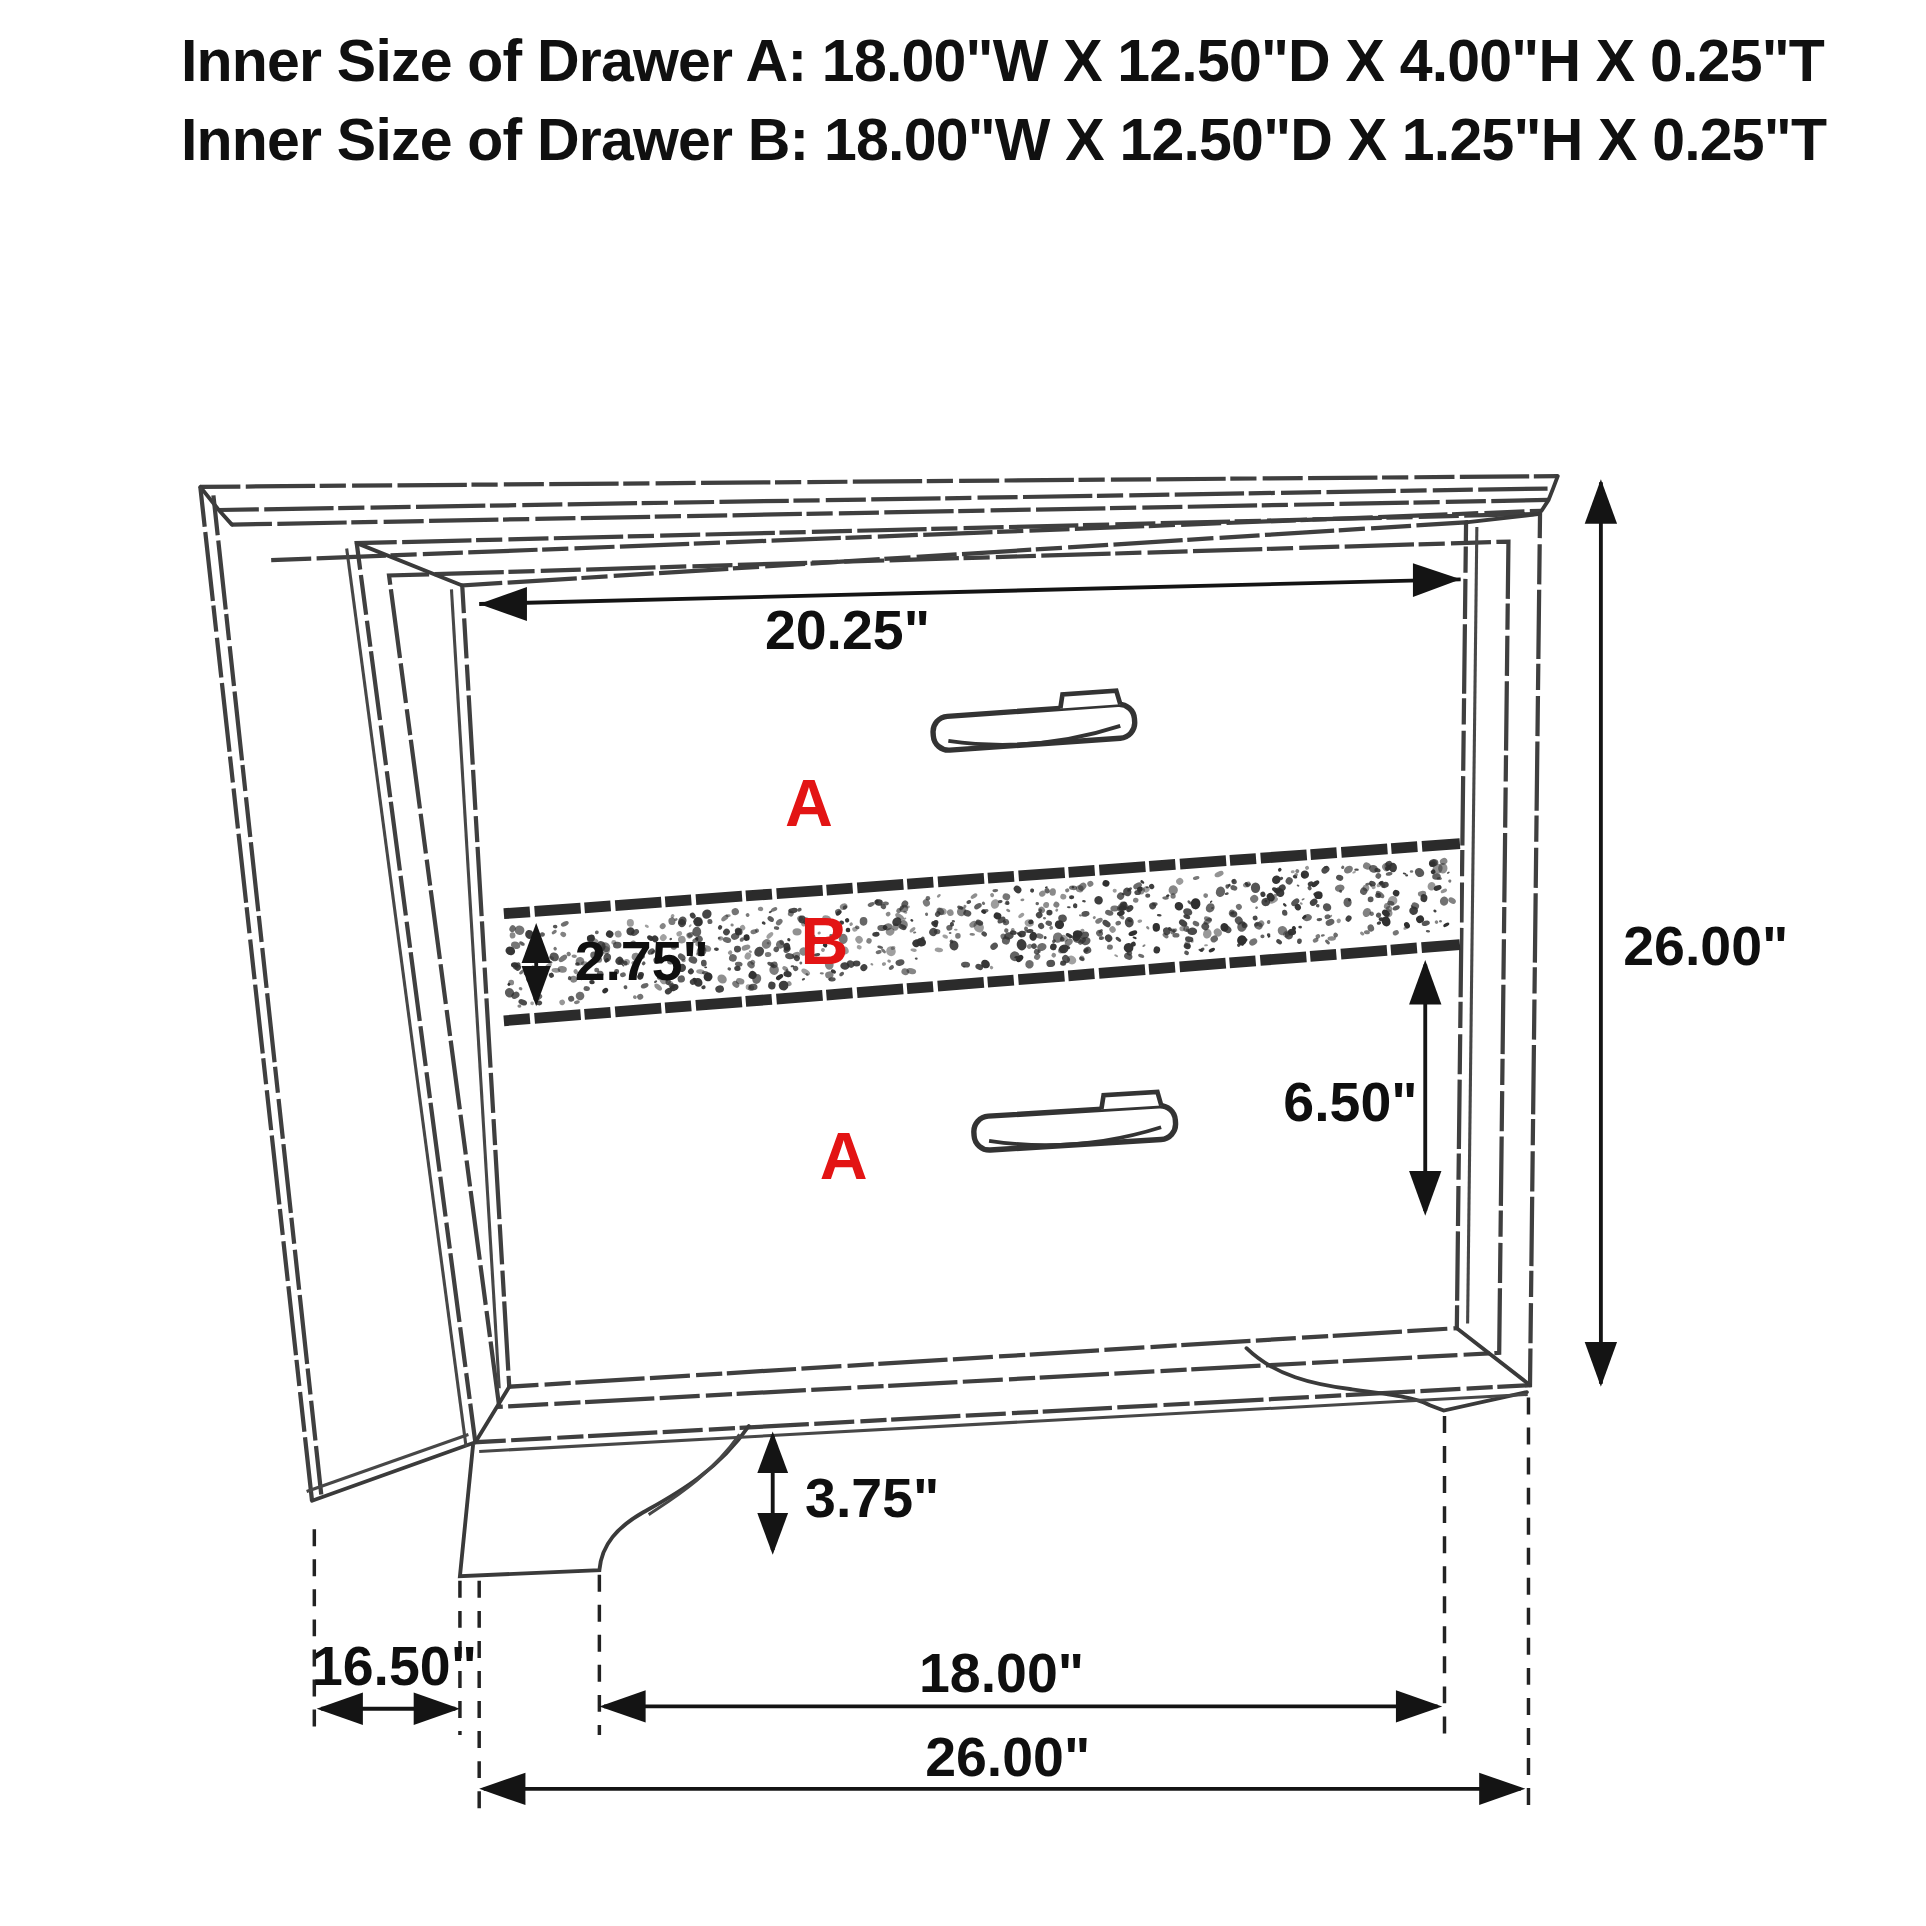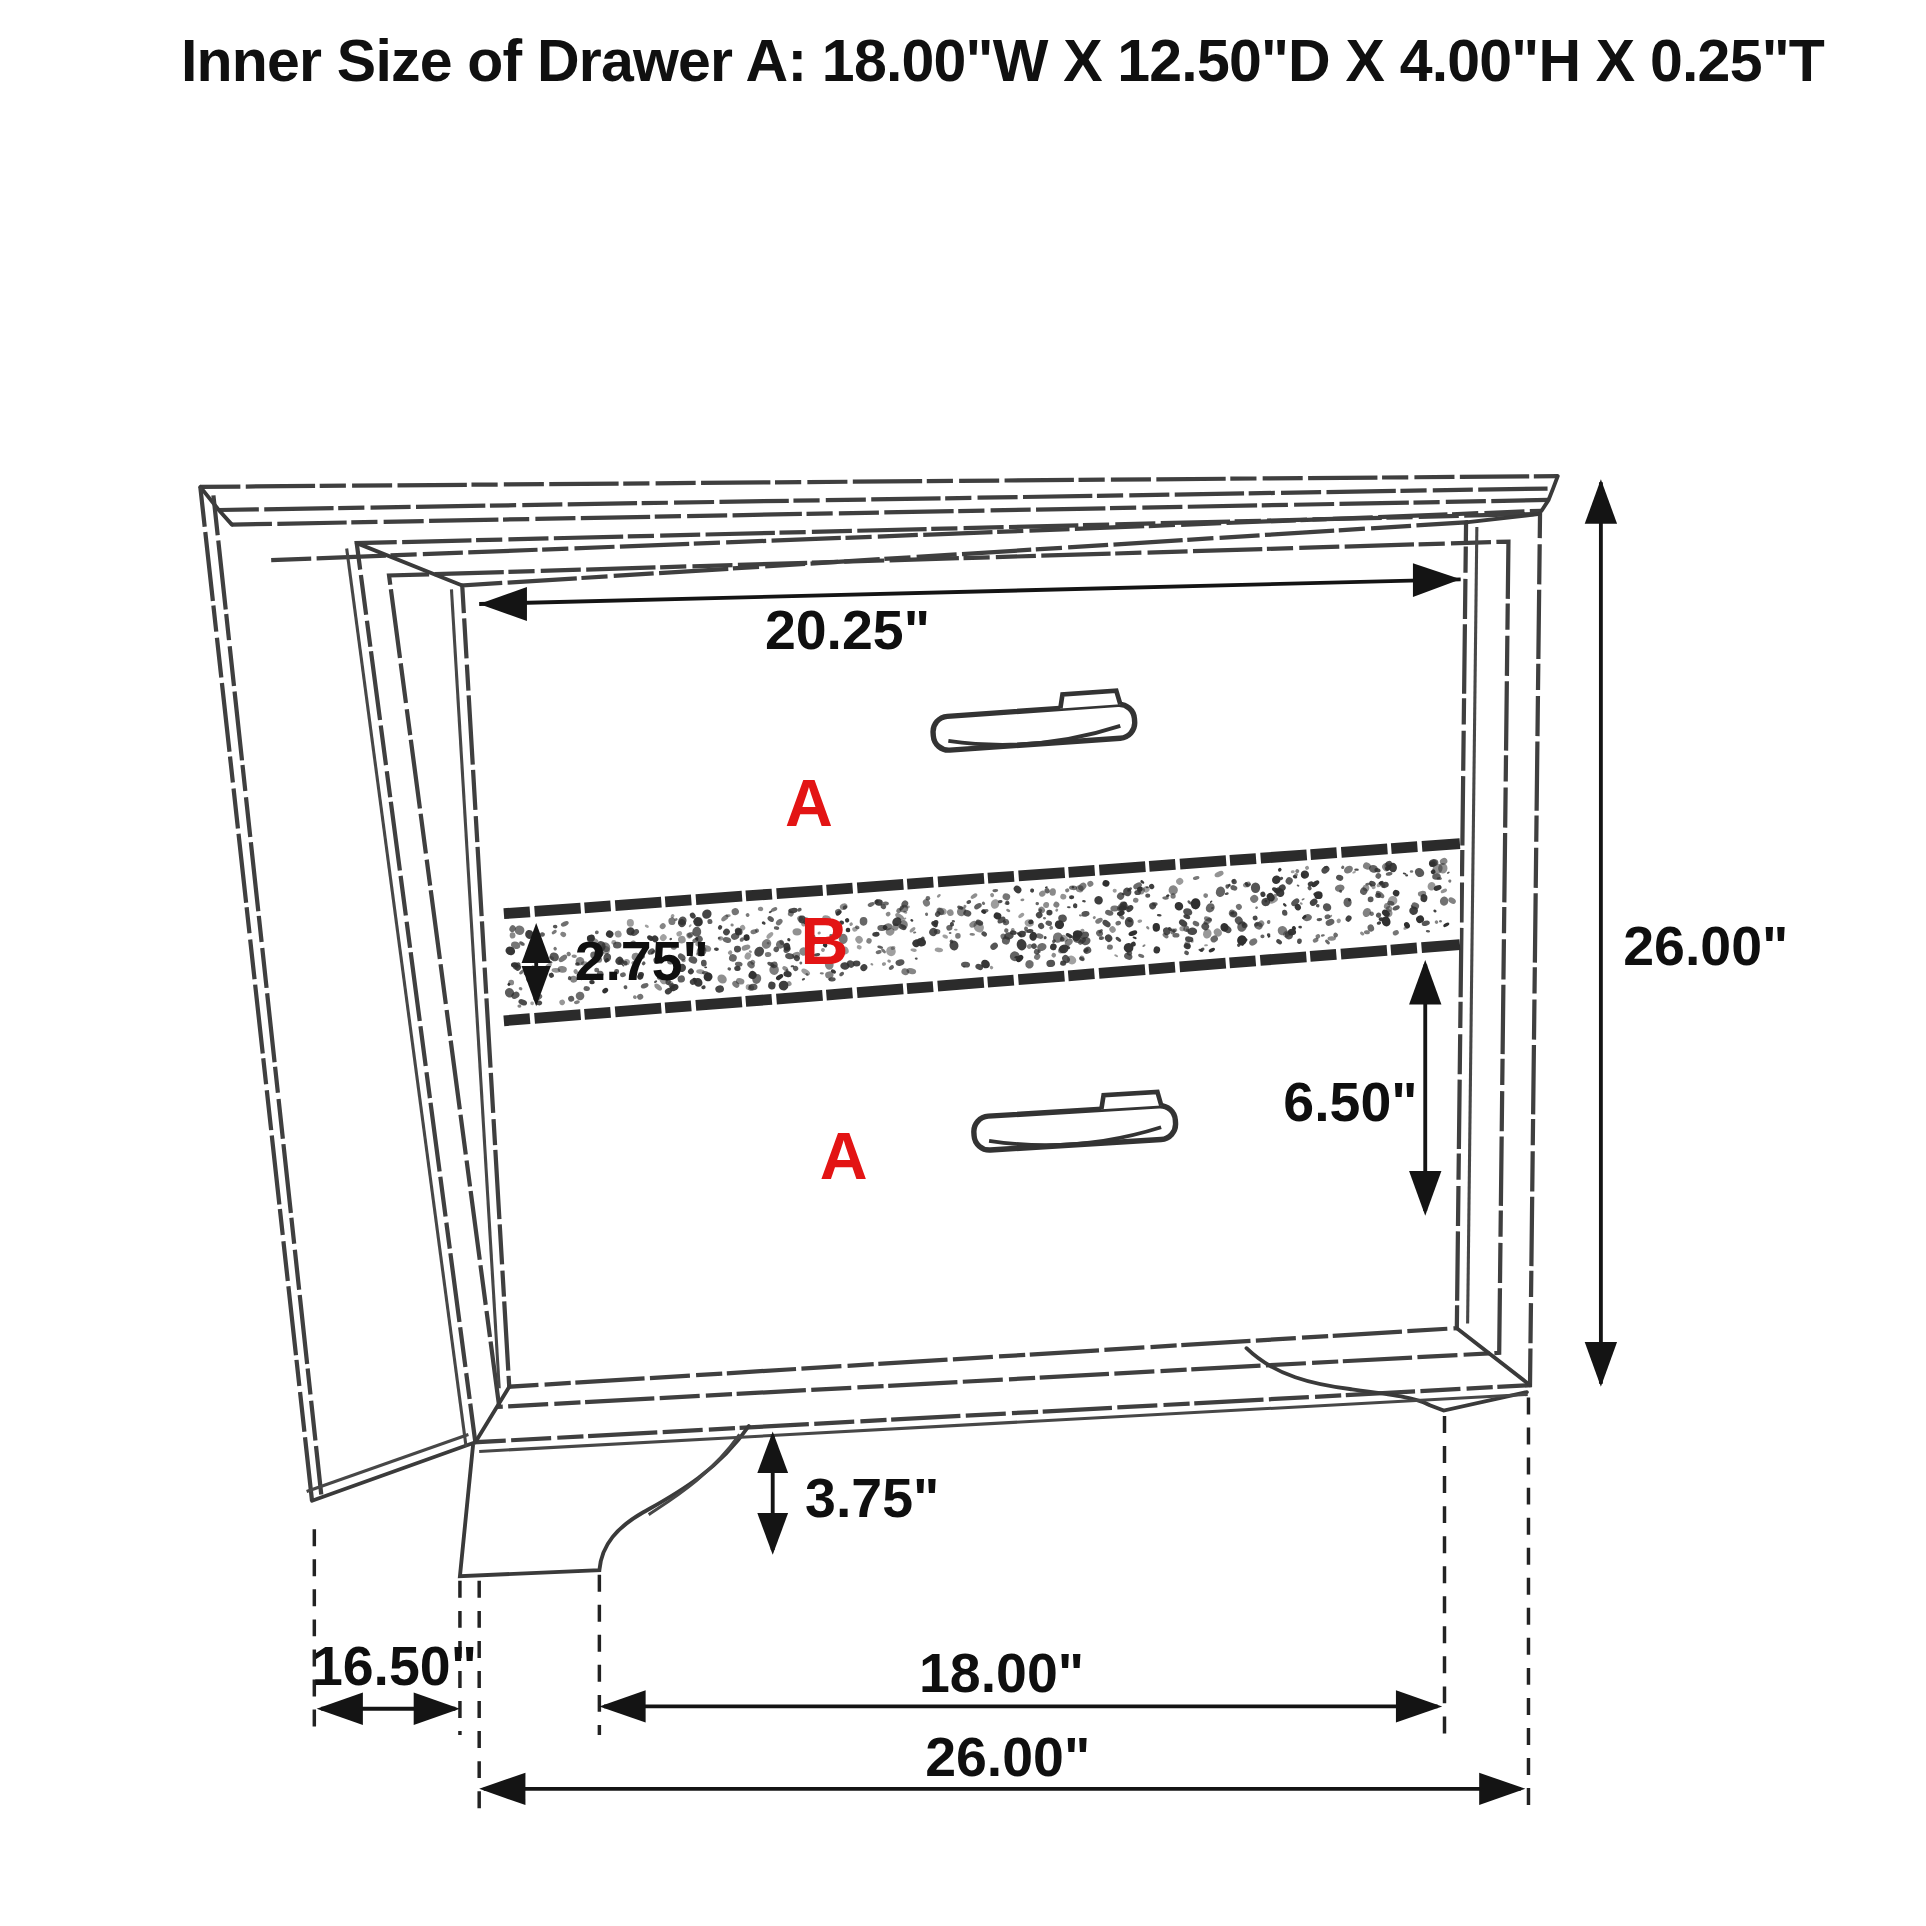--- a/index.html
+++ b/index.html
@@ -19,20 +19,21 @@
   .rl  {font:700 86px "Liberation Sans",sans-serif;fill:#e31414;}
   .strip-edge{stroke:#2b2b2b;stroke-width:14;fill:none;stroke-dasharray:34 6 60 5;}
 </style>
 </head>
 <body>
 
 <div class="page">
 
   <div class="hdr">
     <p>Inner Size of Drawer A: 18.00"W X 12.50"D X 4.00"H X 0.25"T</p>
+    <p>Inner Size of Drawer B: 18.00"W X 12.50"D X 1.25"H X 0.25"T</p>
   </div>
 
   <svg class="canvas" viewBox="0 0 2500 2500">
 
     <g>
 
       <g>
         <path class="lnb" d="M260,632 L2022,618"></path>
         <path class="lnb" d="M284,662 L2016,634"></path>
         <path class="lnb" d="M301,681 L2010,649"></path>

